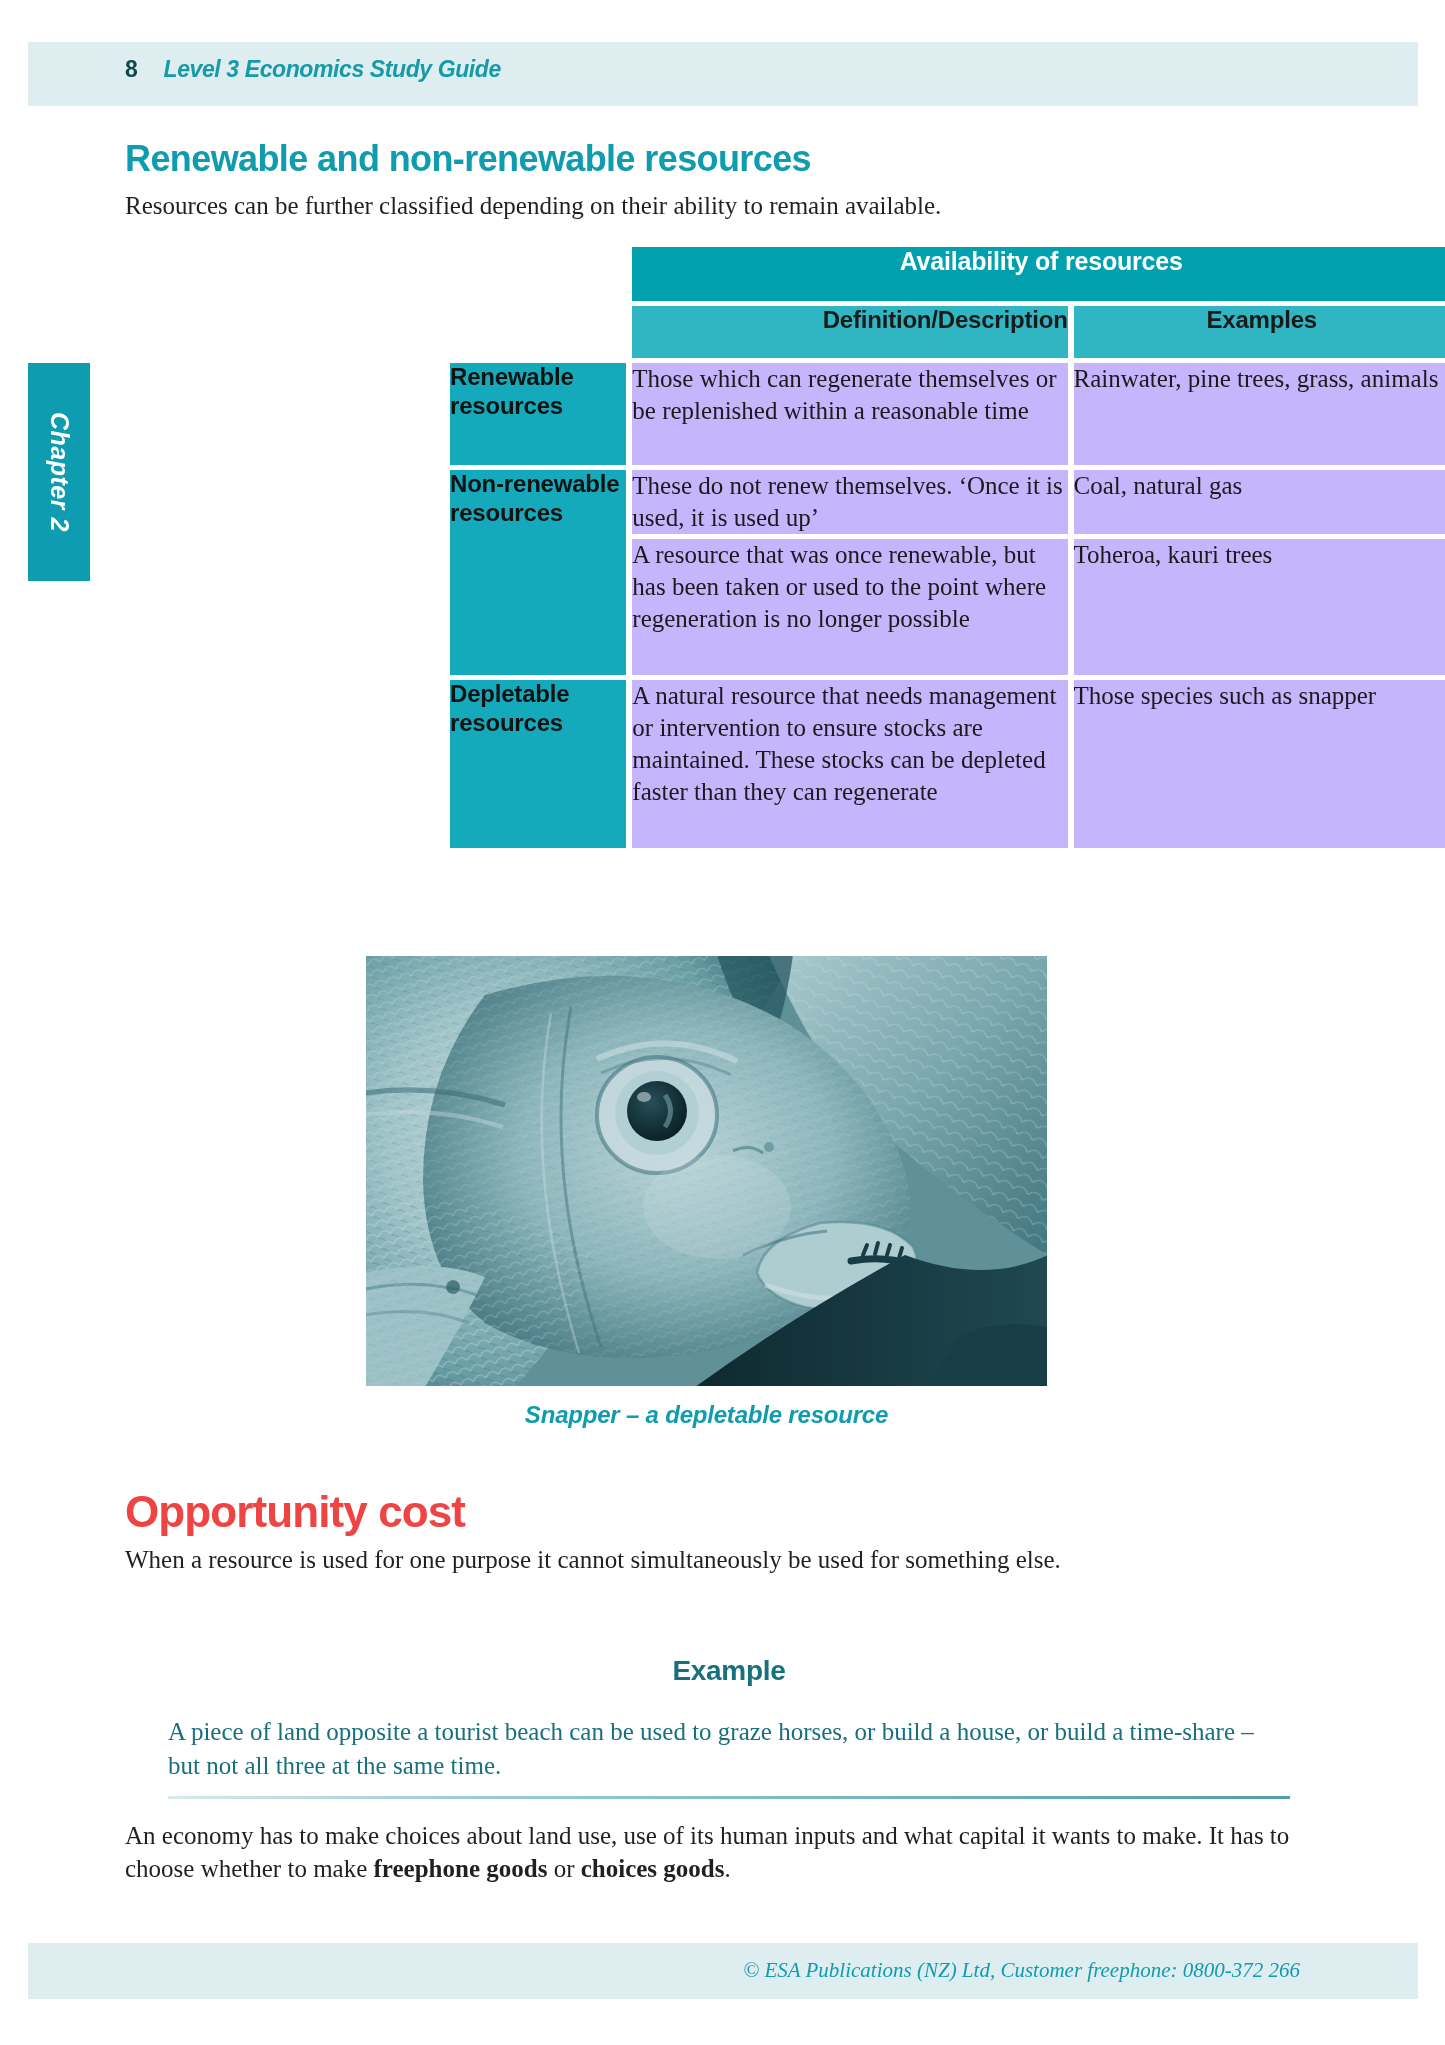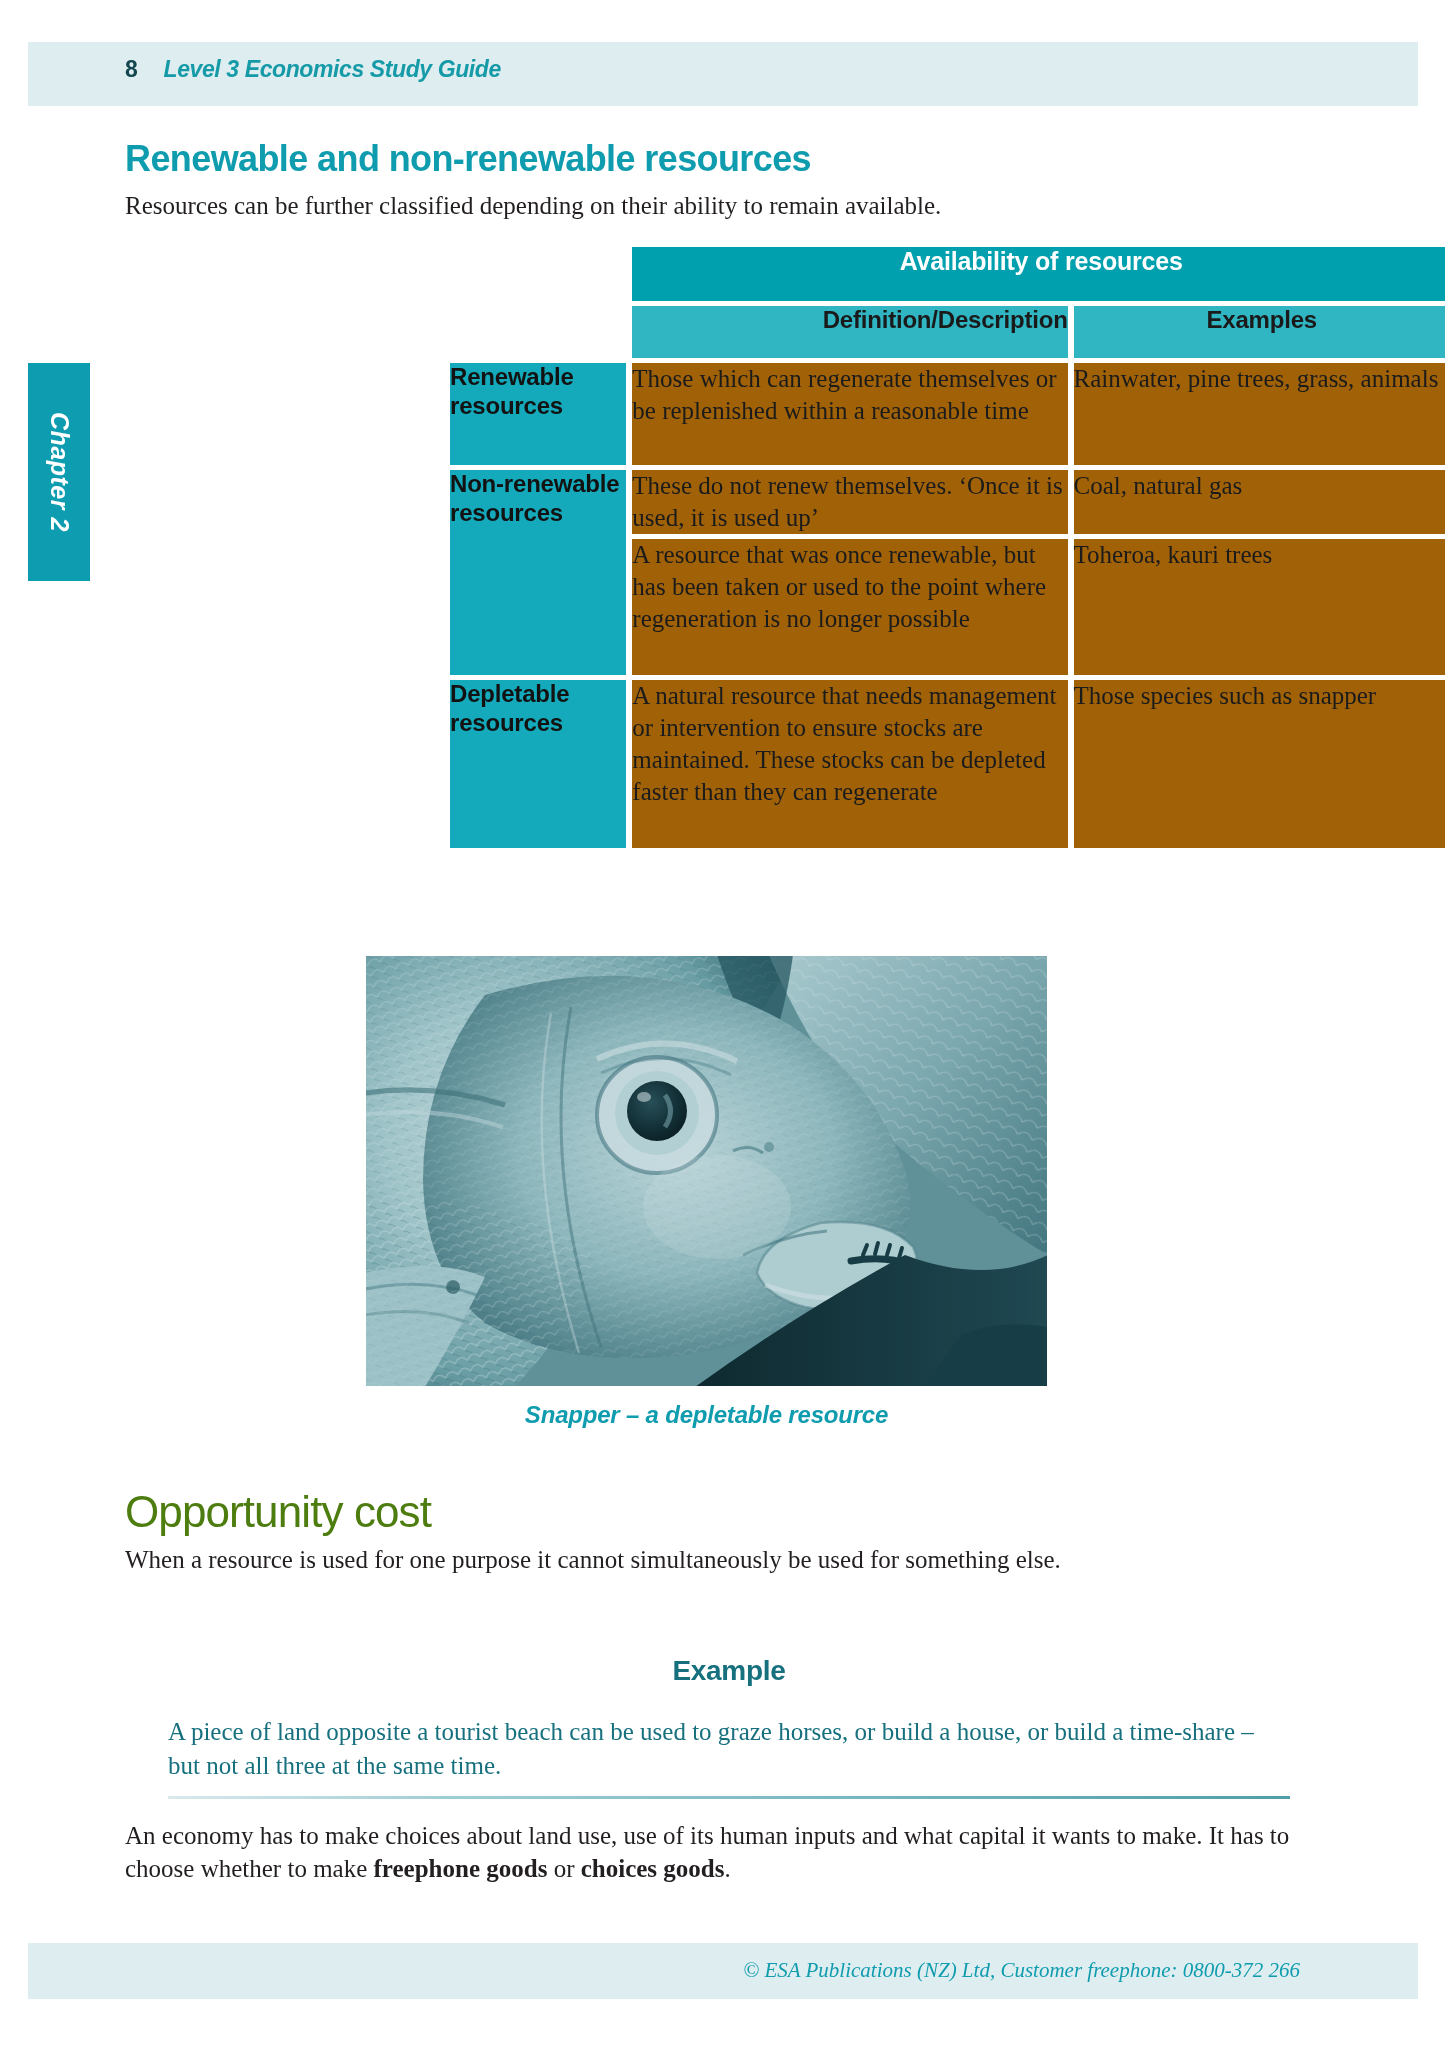--- a/index.html
+++ b/index.html
@@ -152,21 +152,21 @@
     font-family: "Liberation Sans", sans-serif;
     font-weight: bold;
     font-size: 24px;
     vertical-align: middle;
     padding: 0 0 0 16px;
     line-height: 1.2;
     letter-spacing: -0.2px;
   }
 
   .cell-body {
-    background: #a16207;
+    background: #c4b5fd;
     color: #1b1b1b;
     font-family: "Liberation Serif", serif;
     font-size: 25px;
     line-height: 1.28;
     padding: 12px 14px 14px 12px;
   }
 
   
   .gapcol { width: 5px; background: #ffffff; padding: 0; }
   .gaprow td { height: 5px; background: #ffffff; padding: 0; line-height: 0; font-size: 0; }
@@ -198,23 +198,23 @@
     letter-spacing: -0.2px;
   }
 
   
   h1.big-heading {
     margin: 0;
     position: absolute;
     left: 125px;
     top: 1487px;
     font-family: "Liberation Sans", sans-serif;
-    font-weight: normal;
+    font-weight: bold;
     font-size: 44px;
-    color: #4d7c0f;
+    color: #ef4444;
     letter-spacing: -0.9px;
   }
   p.body-para {
     margin: 0;
     position: absolute;
     left: 125px;
     width: 1165px;
     font-family: "Liberation Serif", serif;
     font-size: 25px;
     color: #231f20;

